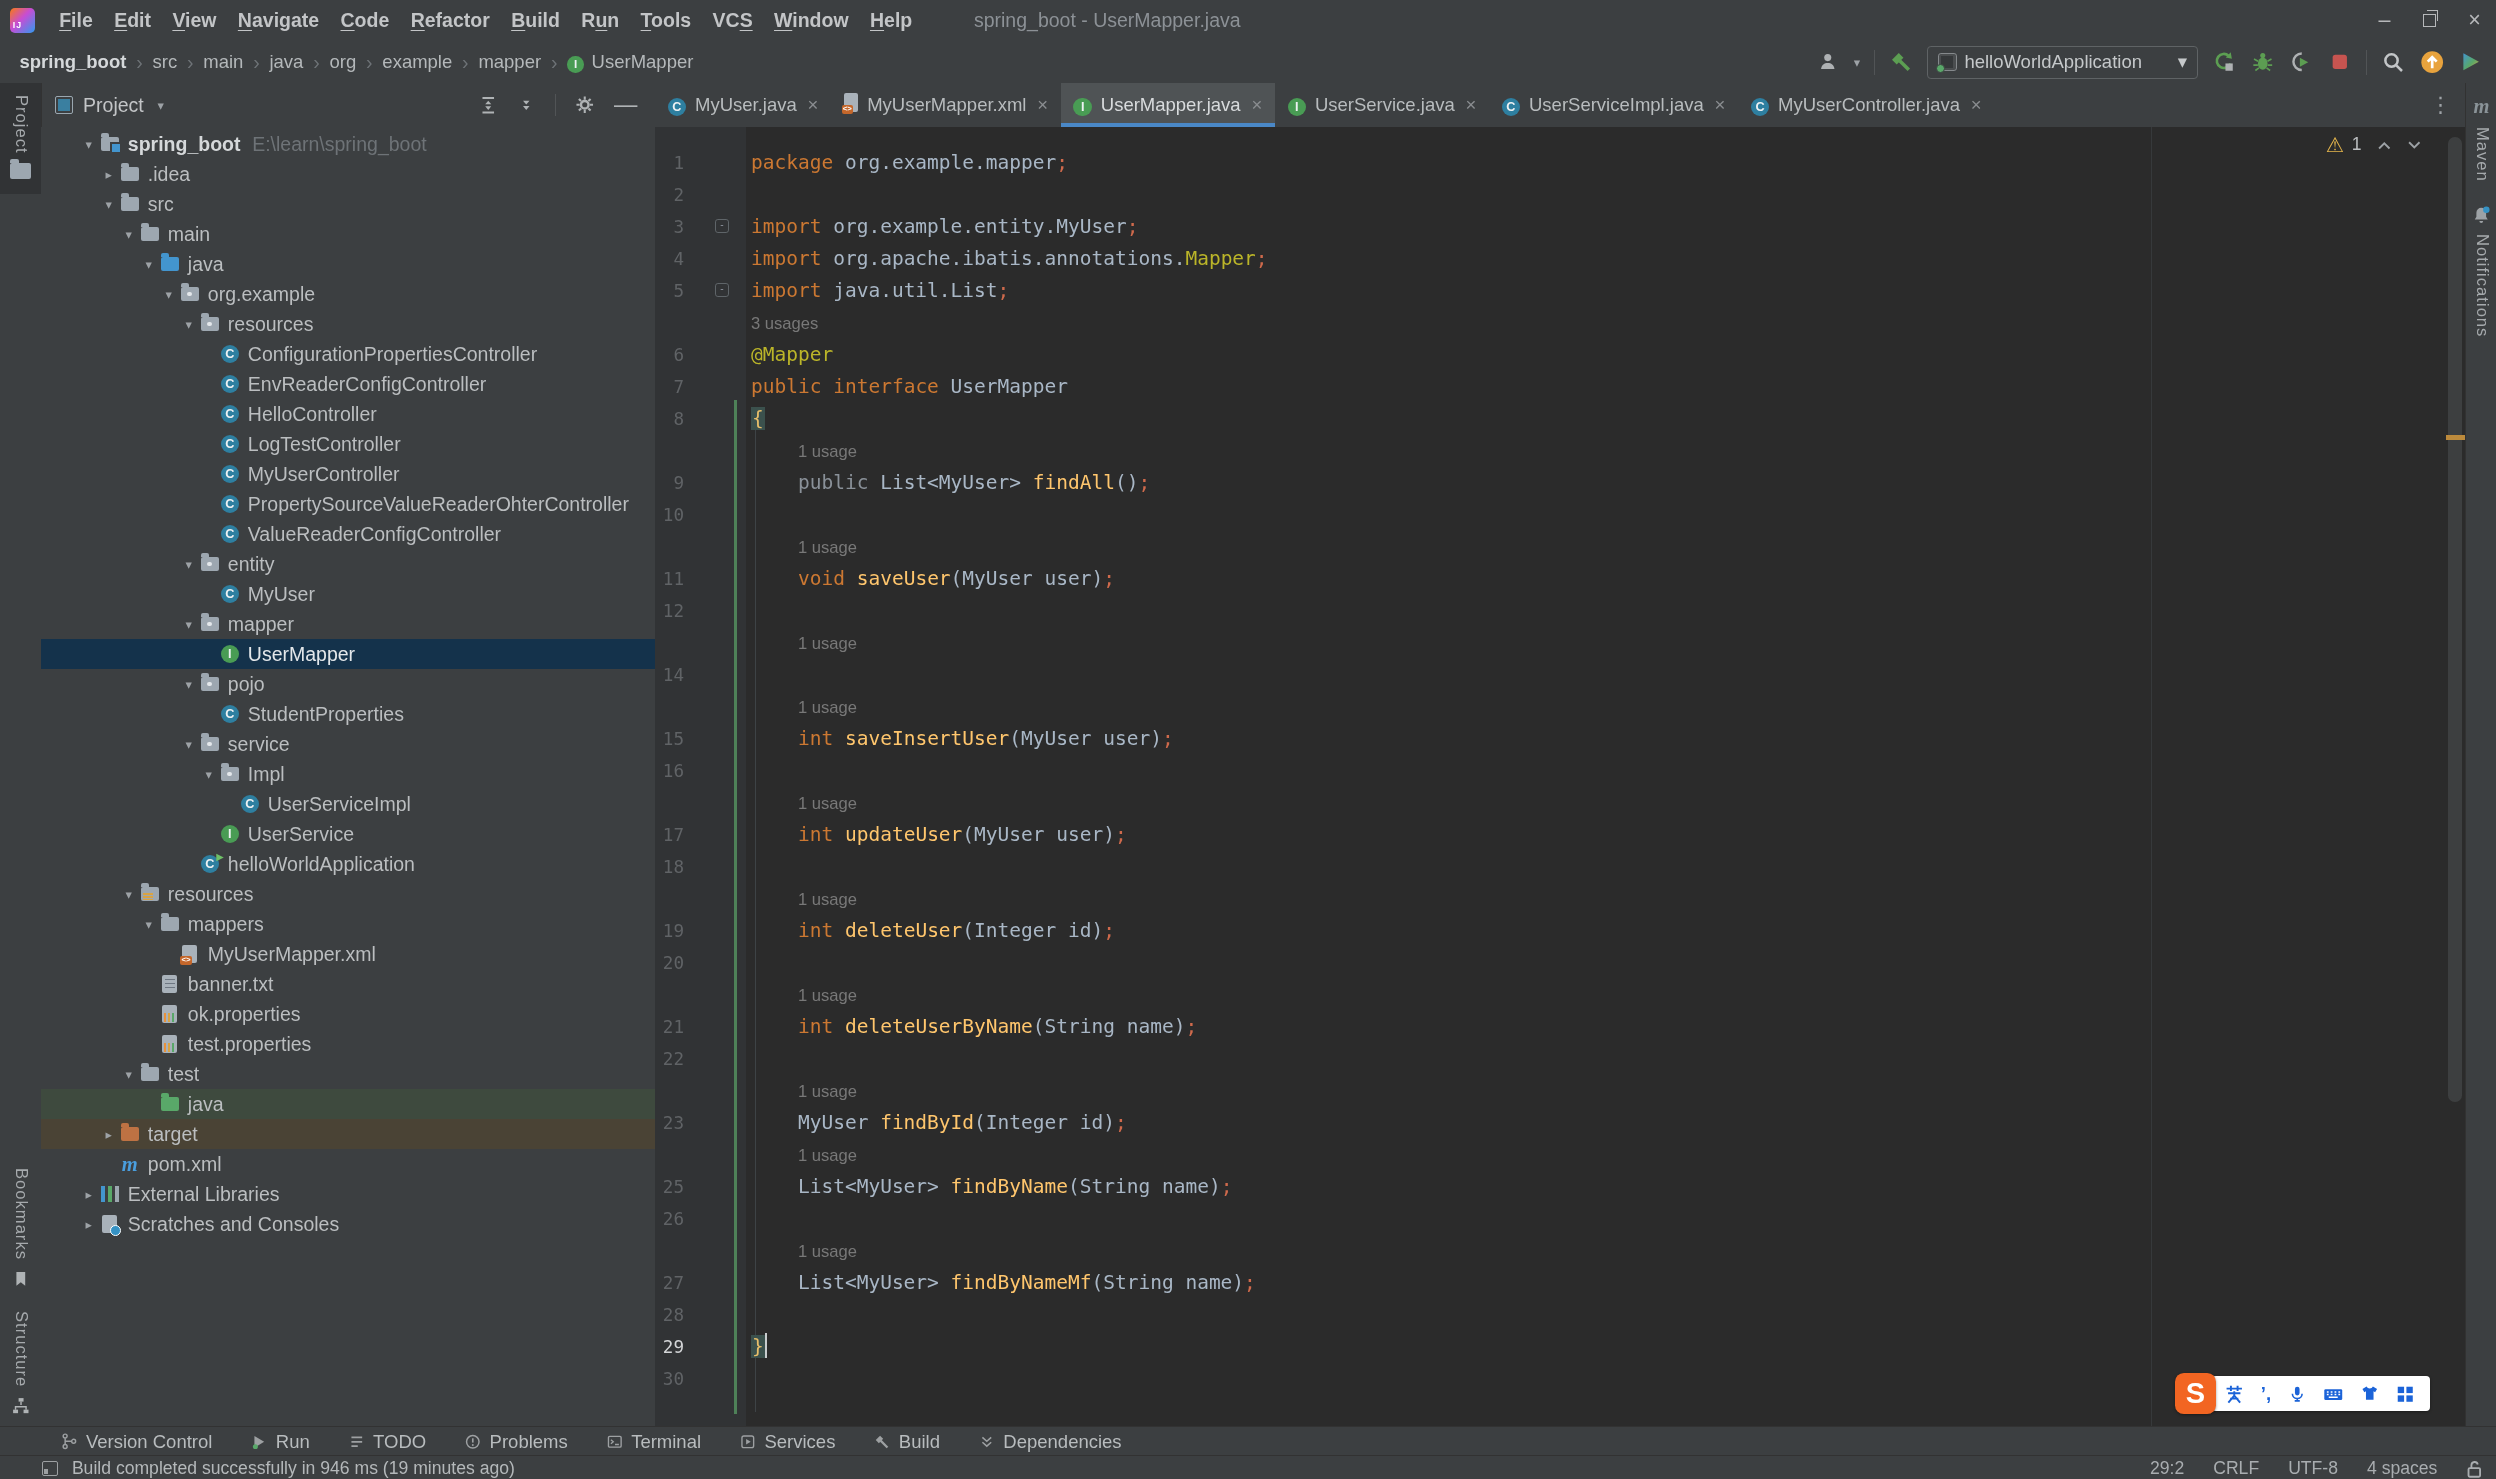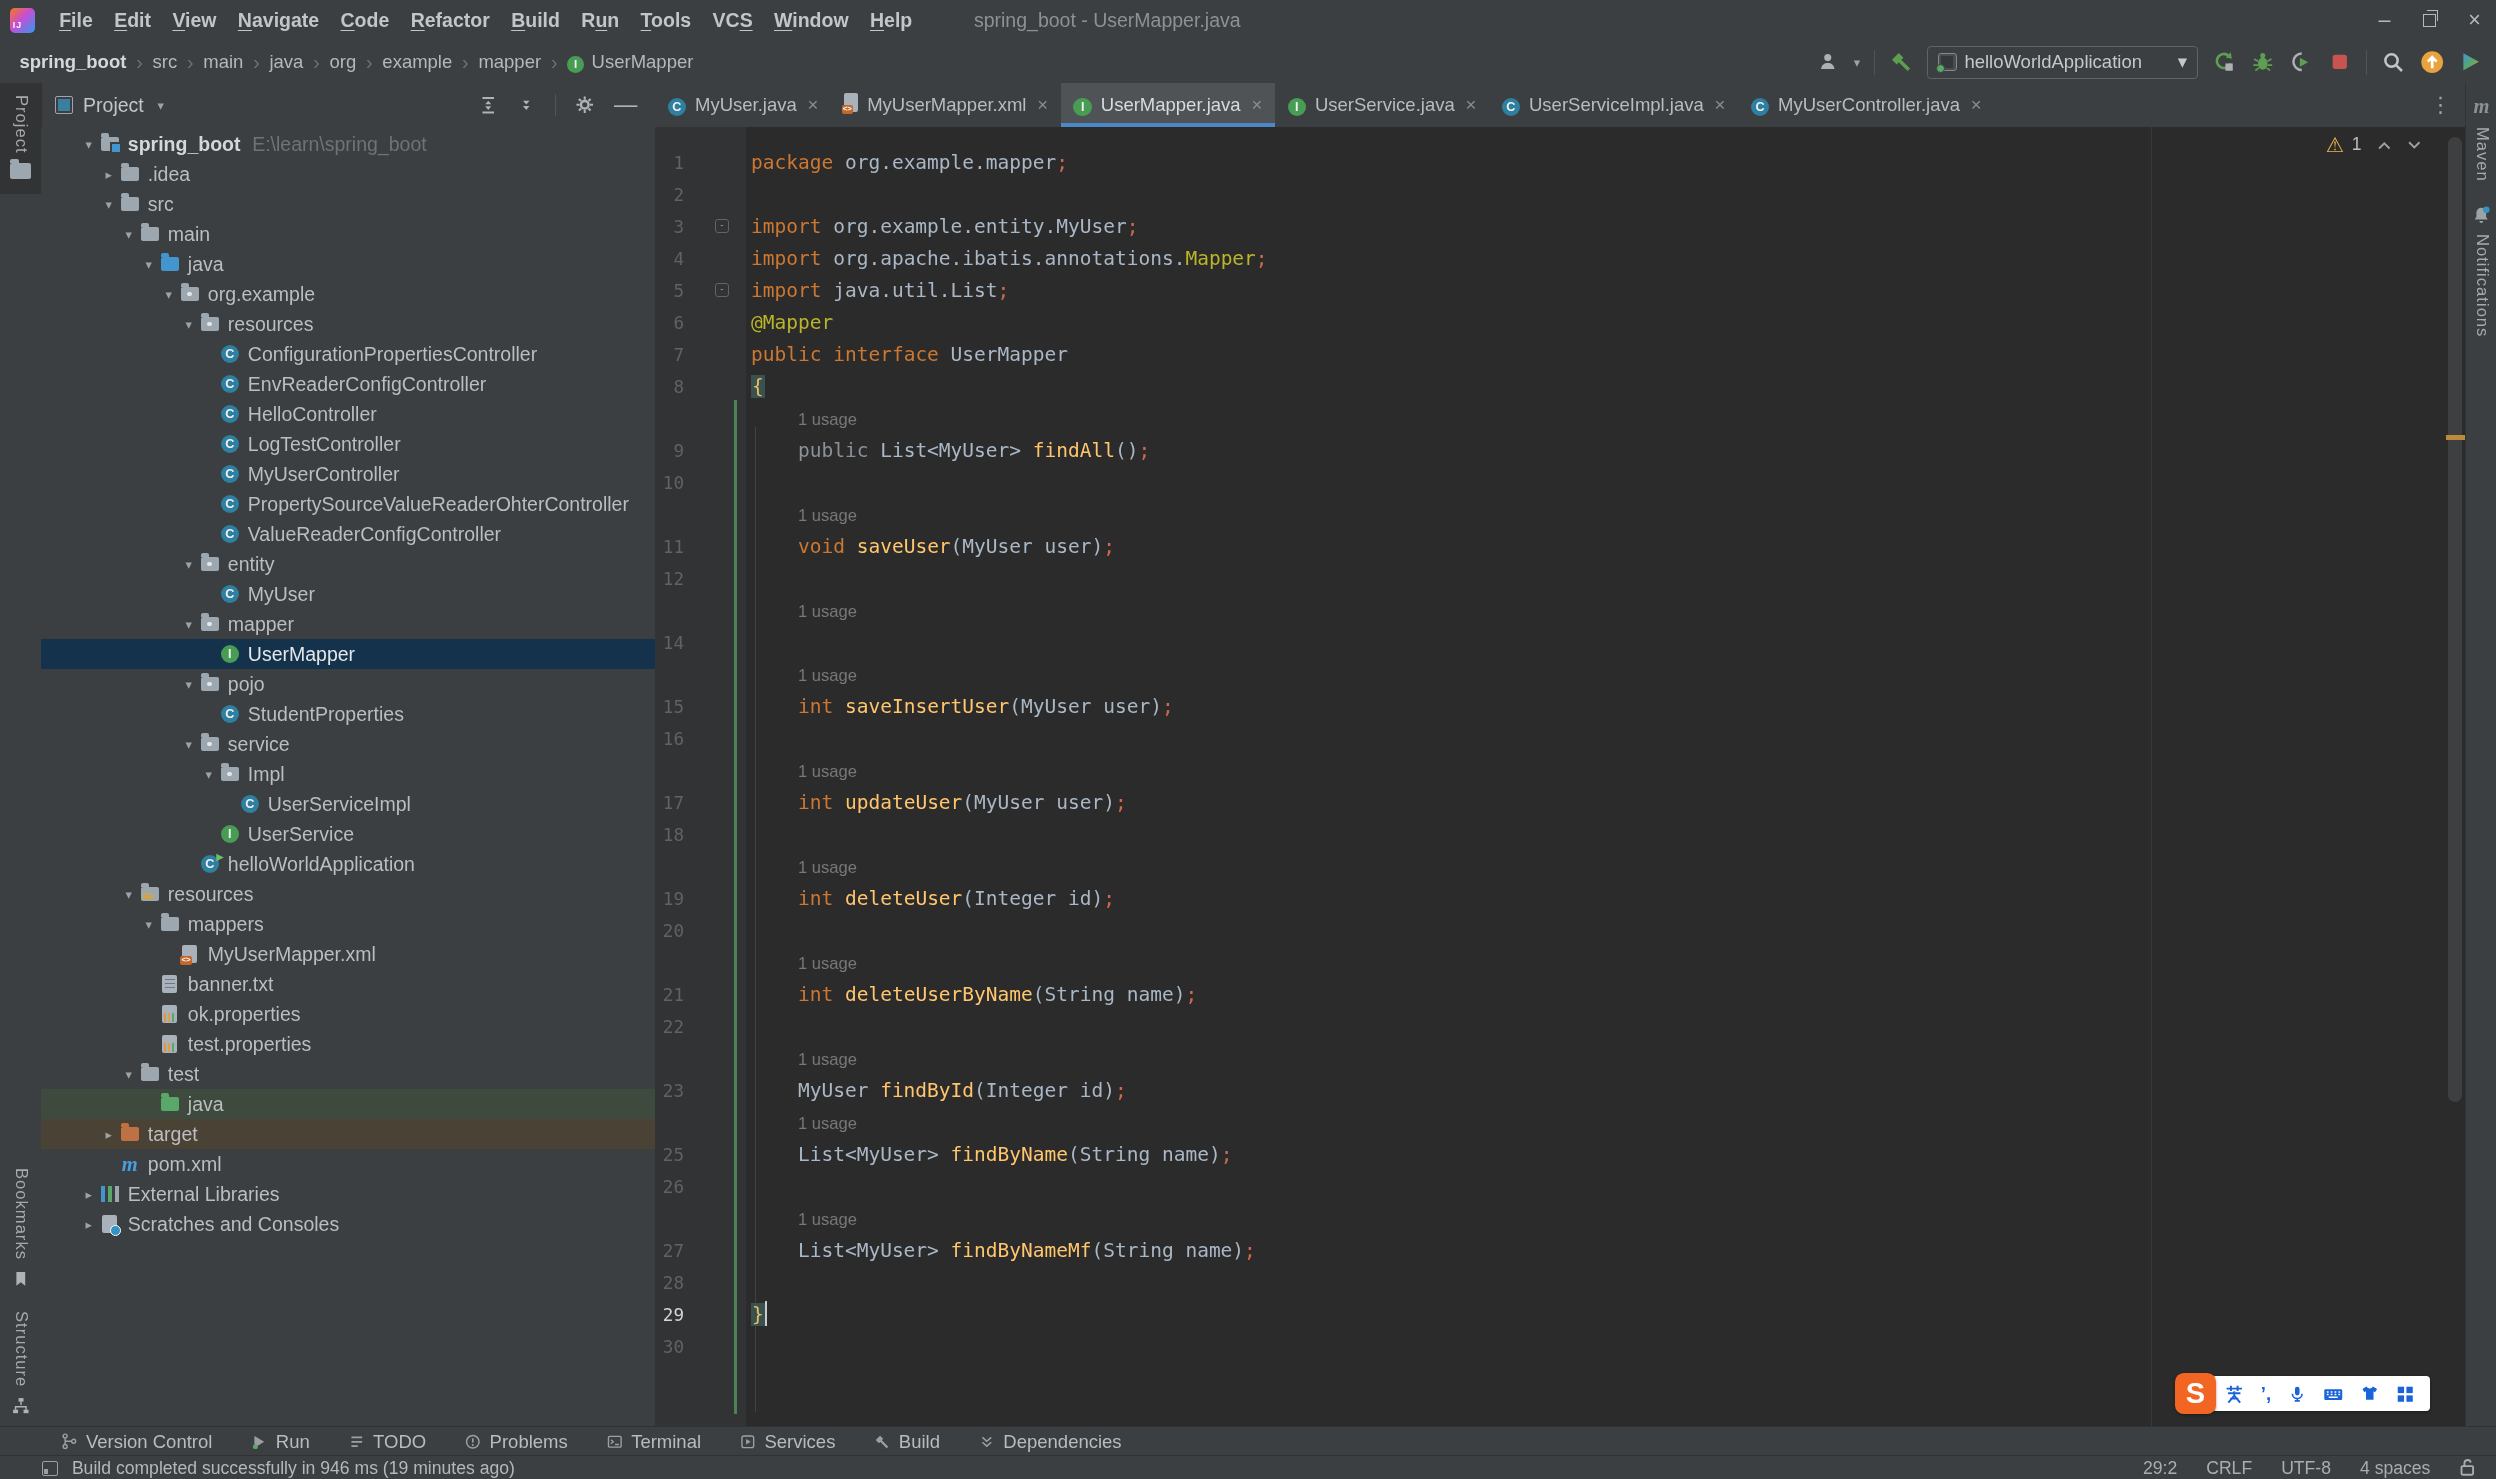--- a/index.html
+++ b/index.html
@@ -130,21 +130,21 @@
   #ime .bar .it{display:flex;align-items:center;justify-content:center;color:var(--ime);font-weight:bold;font-size:18.5px;}
   
   #bottombar{top:1426px;height:29px;background:var(--frame);border-top:1px solid var(--border);
       display:flex;align-items:flex-end;padding-left:41px;}
   .bbitem{display:flex;align-items:center;gap:8.8px;padding:0 19.5px;font-size:18.5px;color:#B8BCBE;height:100%;}
   #statusbar{top:1455px;height:24.4px;background:var(--frame);border-top:1px solid var(--border);
       display:flex;align-items:center;font-size:17.6px;color:#B4B8BA;}
   #status-msg{display:flex;align-items:center;gap:13.7px;margin-left:15.6px;padding-left:26px;}
   #status-msg .mico{width:14.6px;height:12.7px;border:1.5px solid #9DA0A2;border-radius:2px;position:relative;}
   #status-msg .mico:before{content:"";position:absolute;left:1px;bottom:1px;width:4.9px;height:4.9px;background:#9DA0A2;}
-  #status-right{margin-left:auto;display:flex;align-items:flex-start;gap:29px;padding-right:21px;color:#A9ADB0;}
+  #status-right{margin-left:auto;display:flex;align-items:flex-end;gap:29px;padding-right:14px;color:#A9ADB0;}
   svg{display:block;}
 </style>
 </head>
 <body>
 
 <div id="app">
 
   <header id="titlebar" class="band">
     <span id="logo">
         <b>IJ</b>
@@ -653,20 +653,21 @@
     <div id="gutter-bg"></div>
     <div id="margin-guide"></div>
     <div id="vcs-bar"></div>
     <div id="indent-guide"></div>
     <div id="rows">
         <div class="crow"><span class="ln">1</span><span class="tk-k">package</span><span class="tk-p"> org.example.mapper</span><span class="tk-s">;</span></div>
         <div class="crow"><span class="ln">2</span></div>
         <div class="crow"><span class="ln">3</span><span class="fold">-</span><span class="tk-k">import</span><span class="tk-p"> org.example.entity.MyUser</span><span class="tk-s">;</span></div>
         <div class="crow"><span class="ln">4</span><span class="tk-k">import</span><span class="tk-p"> org.apache.ibatis.annotations.</span><span class="tk-a">Mapper</span><span class="tk-s">;</span></div>
         <div class="crow"><span class="ln">5</span><span class="fold">-</span><span class="tk-k">import</span><span class="tk-p"> java.util.List</span><span class="tk-s">;</span></div>
+        <div class="crow"><span class="hint" style="margin-left: 0px;">3 usages</span></div>
         <div class="crow"><span class="ln">6</span><span class="tk-a">@Mapper</span></div>
         <div class="crow"><span class="ln">7</span><span class="tk-k">public</span><span class="tk-p"> </span><span class="tk-k">interface</span><span class="tk-p"> UserMapper</span></div>
         <div class="crow"><span class="ln">8</span><span class="tk-b">{</span></div>
         <div class="crow"><span class="hint" style="margin-left: 47px;">1 usage</span></div>
         <div class="crow"><span class="ln">9</span><span class="tk-p">    </span><span class="tk-d">public</span><span class="tk-p"> List&lt;MyUser&gt; </span><span class="tk-f">findAll</span><span class="tk-p">()</span><span class="tk-s">;</span></div>
         <div class="crow"><span class="ln">10</span></div>
         <div class="crow"><span class="hint" style="margin-left: 47px;">1 usage</span></div>
         <div class="crow"><span class="ln">11</span><span class="tk-p">    </span><span class="tk-k">void</span><span class="tk-p"> </span><span class="tk-f">saveUser</span><span class="tk-p">(MyUser user)</span><span class="tk-s">;</span></div>
         <div class="crow"><span class="ln">12</span></div>
         <div class="crow"><span class="hint" style="margin-left: 47px;">1 usage</span></div>

